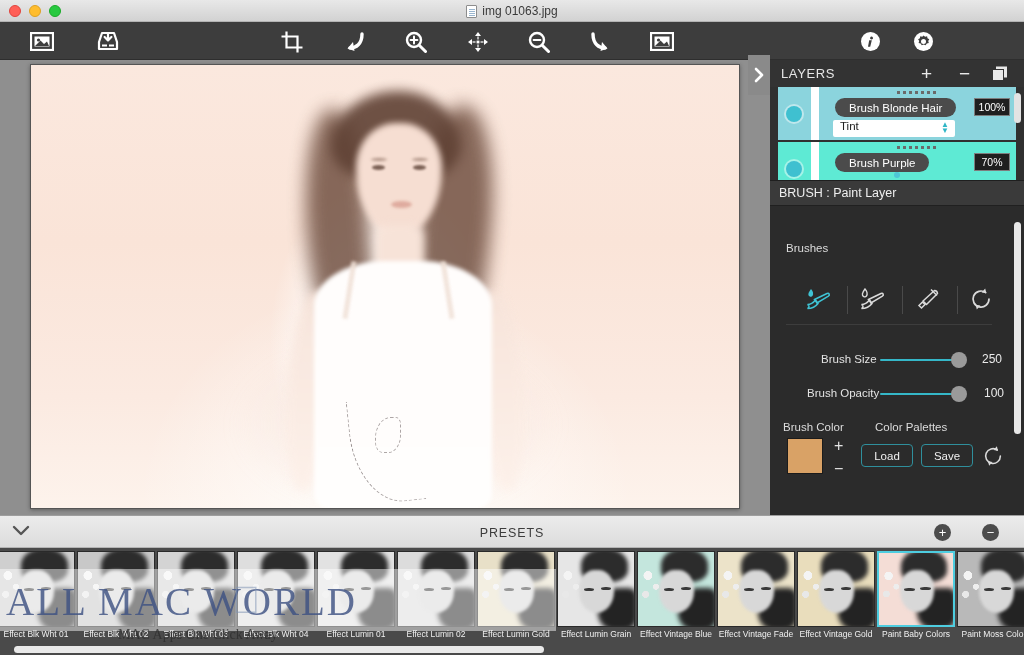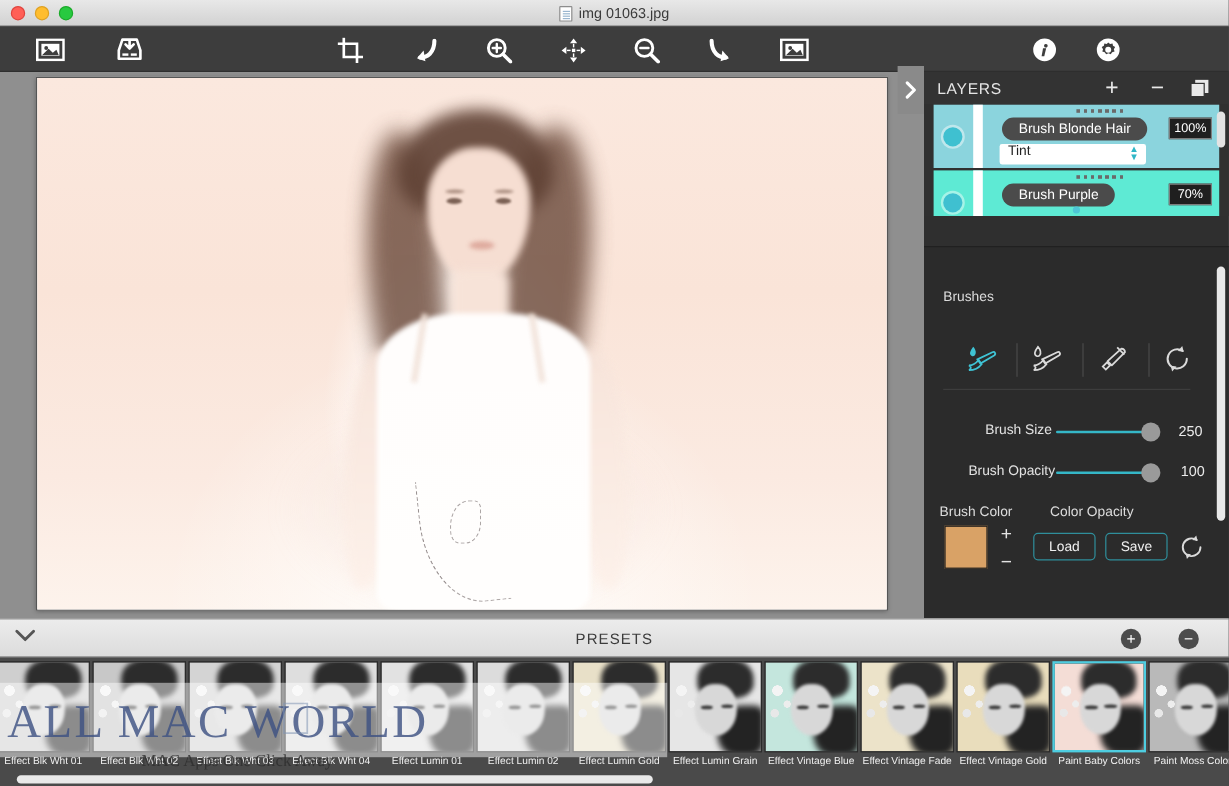--- a/index.html
+++ b/index.html
@@ -495,20 +495,23 @@
         <div class="lr-grip"></div>
         <div class="lr-name">Brush Purple</div>
         <div class="lr-opa">70%</div>
       </div>
     </div>
 
     <div class="layers-scroll"></div>
     <div id="layers-dot"></div>
   </div>
 
+  <div id="brush-head">
+    <span>BRUSH : Paint Layer</span>
+  </div>
 
   <div id="brush-body">
 
     <div class="sec-label" style="left:16px;top:36px;">Brushes</div>
 
     <div class="brush-ico" style="left:33px;">
       <svg width="30" height="26" viewBox="0 0 30 26">
           <path d="M8 3 C5 7 4.5 9.5 6.8 10.6 C9 11.6 10.6 9.4 10 6.6 C9.6 5 8.8 3.9 8 3 Z" fill="#3fc3d4"></path>
           <path d="M11.5 13.5 L24 7.5 C26 6.6 27.3 9 25.4 10.2 L14 17 Z" fill="none" stroke="#3fc3d4" stroke-width="1.5"></path>
           <path d="M4.5 18.5 C8 18.5 10.5 16.5 12.5 14 L15 17.5 C12.5 20.8 9 22.5 4.5 22.5 C6.5 21.5 6.5 19.5 4.5 18.5 Z" fill="none" stroke="#3fc3d4" stroke-width="1.5"></path>
@@ -551,21 +554,21 @@
     <div class="slider-label" style="left:37px;top:181px;">Brush Opacity</div>
     <div class="track" style="left:110px;top:187px;width:86px;"></div>
     <div class="knob" style="left:181px;top:180px;"></div>
     <div class="sval" style="left:214px;top:180px;">100</div>
 
     <div class="sec-label" style="left:13px;top:215px;">Brush Color</div>
     <div class="swatch" id="brush-swatch" style="left: 17px; top: 232px; background: rgb(217, 162, 102);"></div>
     <span class="pm" style="left:64px;top:232px;">+</span>
     <span class="pm" style="left:64px;top:255px;">−</span>
 
-    <div class="sec-label" style="left:105px;top:215px;">Color Opacity</div>
+    <div class="sec-label" style="left:105px;top:215px;">Color Palettes</div>
     <div class="pbtn" style="left:91px;top:238px;">Load</div>
     <div class="pbtn" style="left:151px;top:238px;">Save</div>
     <div style="position:absolute;left:211px;top:238px;">
       <svg width="24" height="24" viewBox="0 0 26 26">
           <path d="M21 13 a8 8 0 1 1 -3.4 -6.5" stroke="#dadada" stroke-width="1.7" fill="none" stroke-linecap="round"></path>
           <path d="M17.2 2.4 L18.4 7.2 L13.6 6.6 Z" fill="#dadada"></path>
           <path d="M8.8 23.6 L7.6 18.8 L12.4 19.4 Z" fill="#dadada"></path>
         </svg>
     </div>
 

